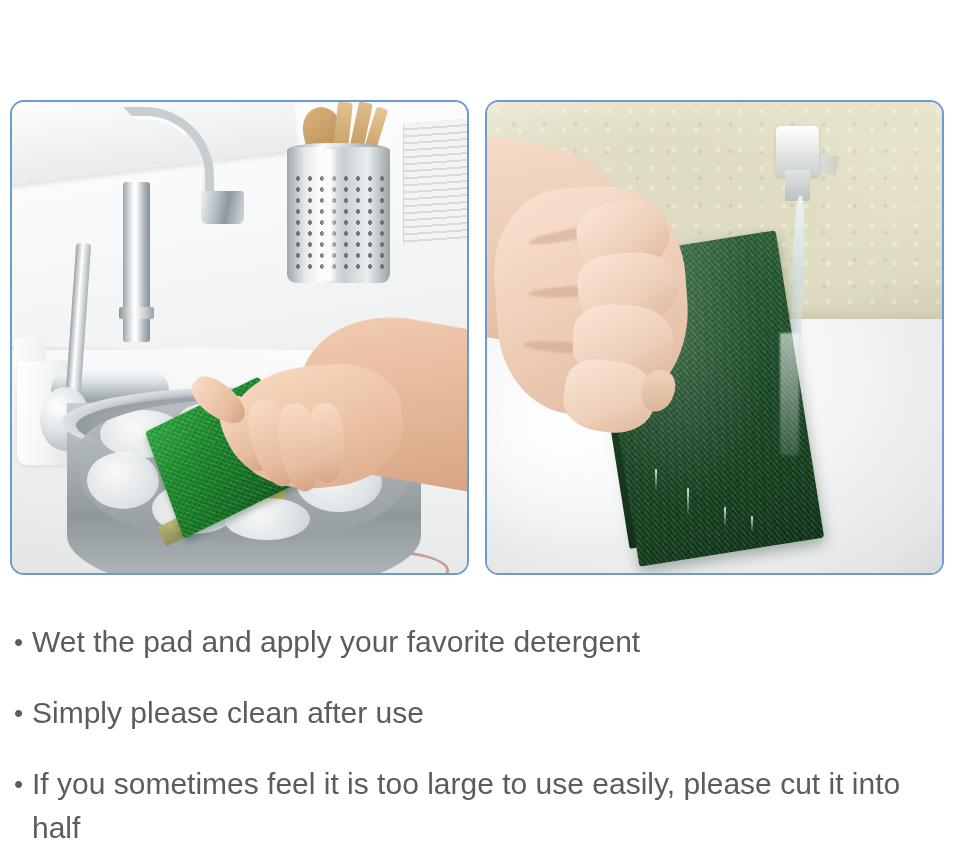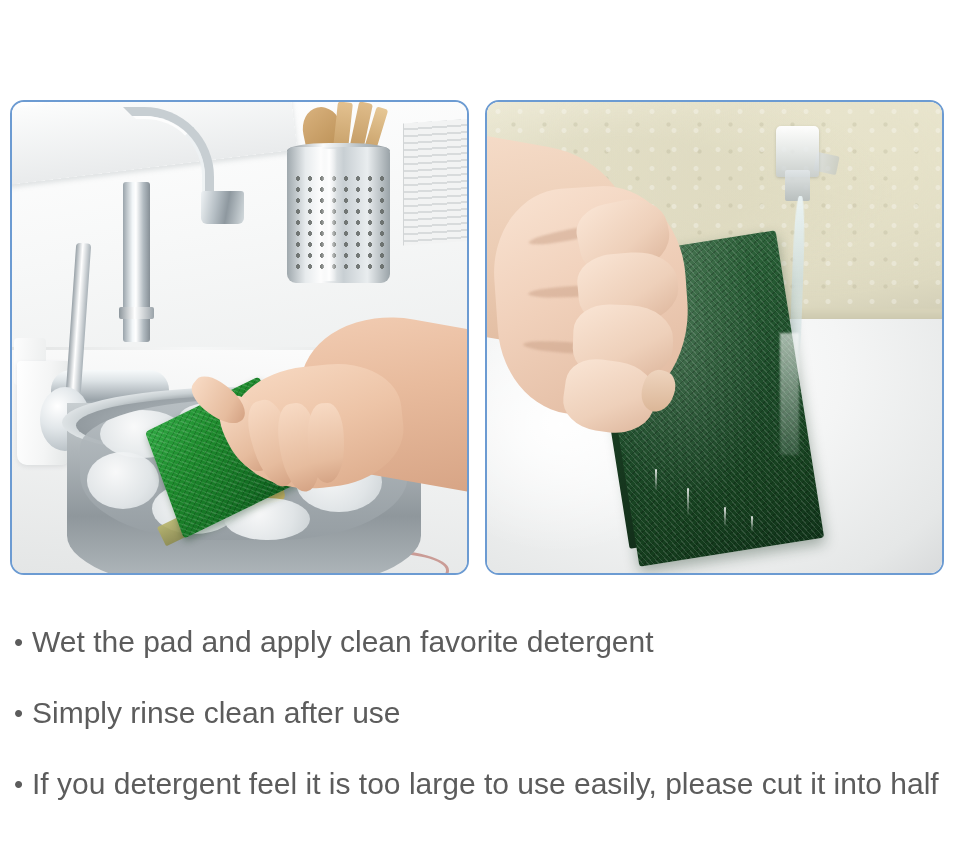--- a/index.html
+++ b/index.html
@@ -475,25 +475,25 @@
       <div class="rfing rf2"></div>
       <div class="rfing rf3"></div>
       <div class="rfing rf4"></div>
       <div class="rnail"></div>
     </div>
   </div>
 
   <div class="bullets">
     <div class="bullet">
       <span class="dot">•</span>
-      <span class="txt">Wet the pad and apply clean favorite detergent</span>
+      <span class="txt">Wet the pad and apply your favorite detergent</span>
     </div>
     <div class="bullet">
       <span class="dot">•</span>
-      <span class="txt">Simply rinse clean after use</span>
+      <span class="txt">Simply please clean after use</span>
     </div>
     <div class="bullet">
       <span class="dot">•</span>
-      <span class="txt">If you detergent feel it is too large to  use easily,  please cut it into half</span>
+      <span class="txt">If you sometimes feel it is too large to  use easily,  please cut it into half</span>
     </div>
   </div>
 
 </div>
 
 </body></html>

